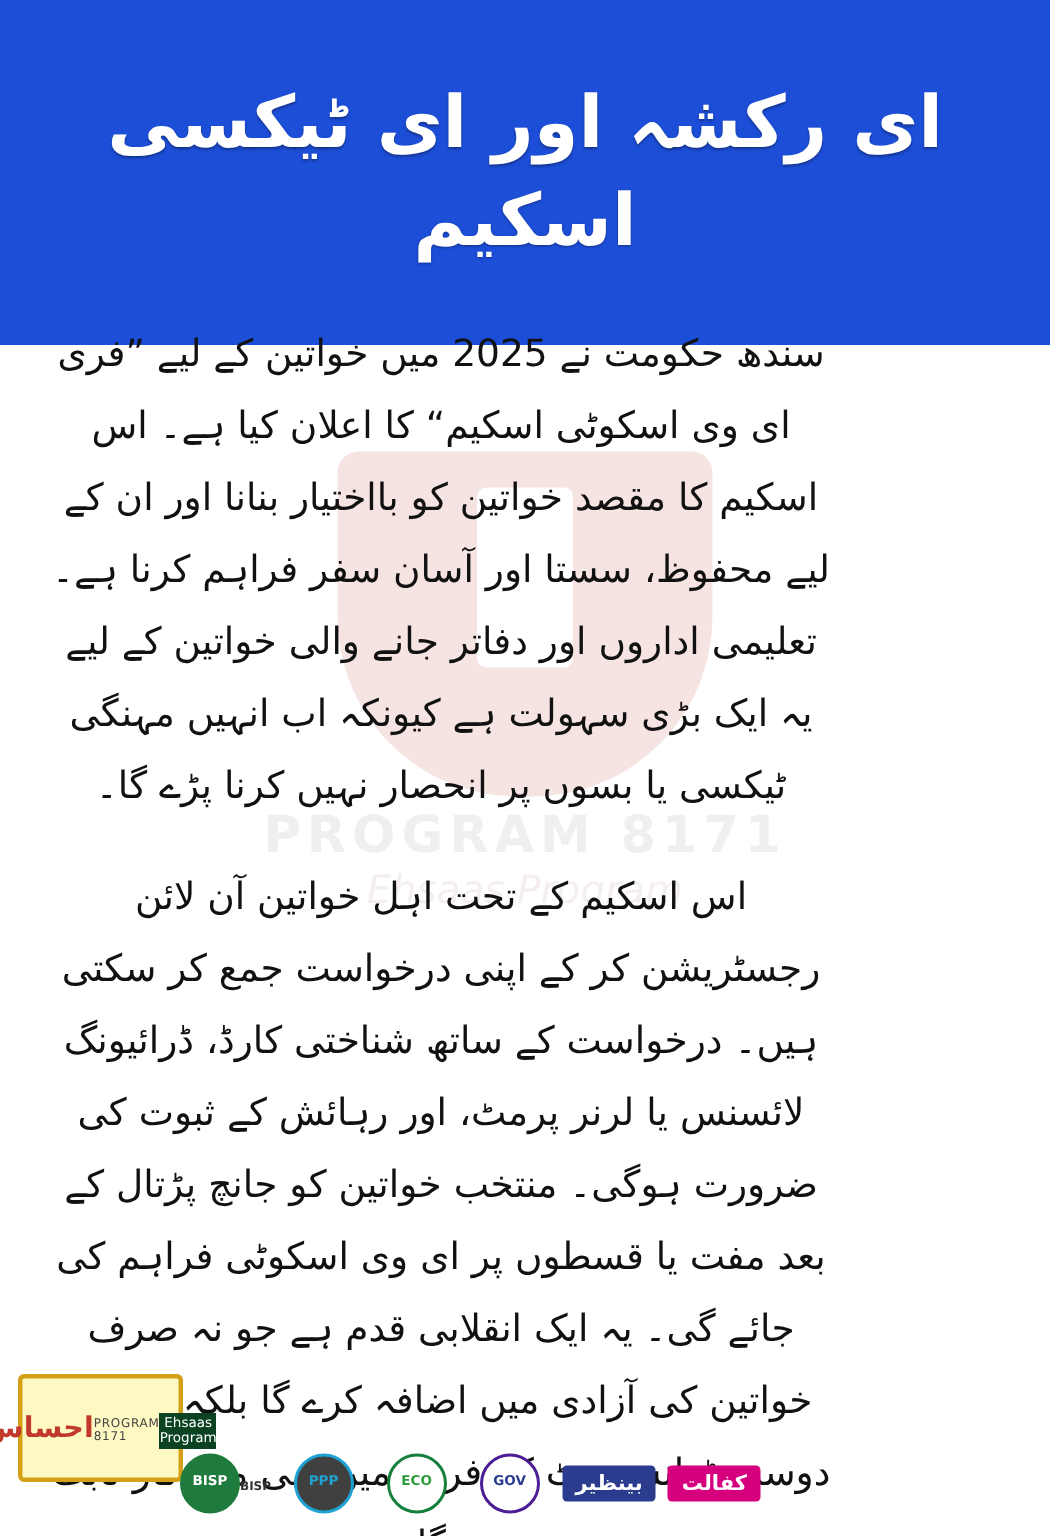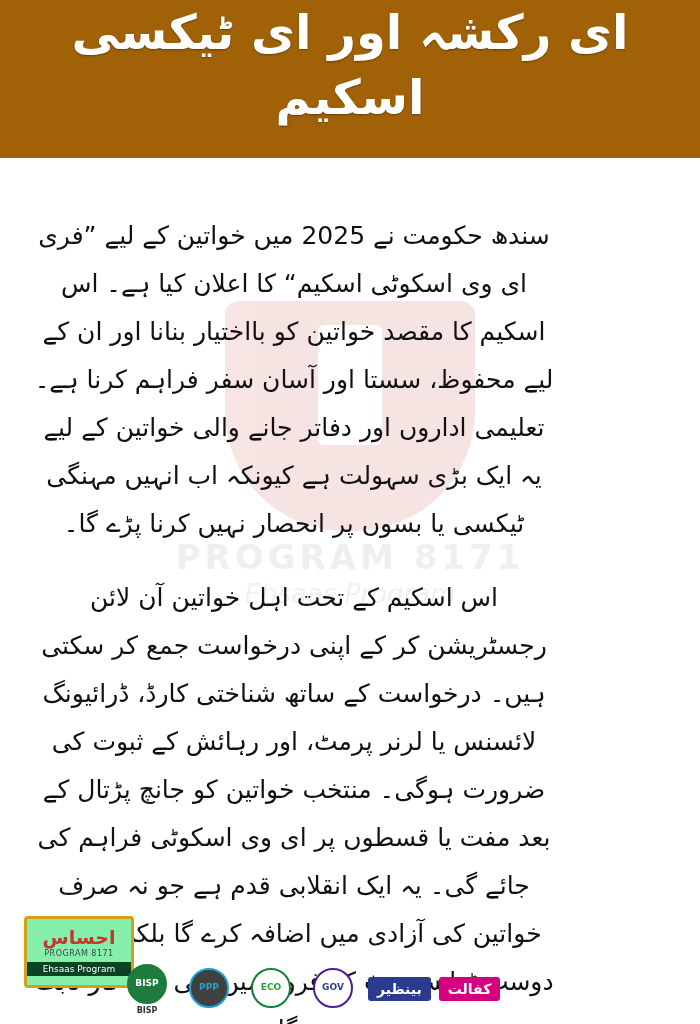--- a/index.html
+++ b/index.html
@@ -16,23 +16,24 @@
     height: 1024px;
     background: #ffffff;
     overflow: hidden;
   }
 
   
   .header-band {
     position: absolute;
     top: 0; left: 0;
     width: 700px;
-    height: 158px;
-    background: #a16207;
-    display: flex;
+    height: 230px;
+    background: #1d4ed8;
+    display: flex;
+    align-items: center;
     justify-content: center;
   }
   .header-title {
     color: #ffffff;
     font-family: "DejaVu Sans", sans-serif;
     font-size: 48px;
     font-weight: bold;
     direction: rtl;
     text-align: center;
     line-height: 1.35;
@@ -112,29 +113,29 @@
   
   .footer {
     position: absolute;
     left: 0;
     bottom: 0;
     width: 700px;
     height: 122px;
   }
   .ehsaas-box {
     position: absolute;
-    left: 24px;
+    left: 12px;
     bottom: 36px;
     width: 110px;
     height: 72px;
     border: 3px solid #d4a017;
     border-radius: 4px;
-    background: #86efac;
-    display: flex;
-    flex-direction: column;
+    background: #fef9c3;
+    display: flex;
+    flex-direction: row;
     align-items: center;
     justify-content: center;
   }
   .ehsaas-word {
     font-size: 19px;
     font-weight: bold;
     color: #c0392b;
     direction: rtl;
     line-height: 1;
   }
@@ -159,21 +160,20 @@
     left: 120px;
     bottom: 6px;
     width: 576px;
     height: 58px;
     display: flex;
     align-items: center;
     gap: 8px;
   }
   .logo-item {
     display: flex;
-    flex-direction: column;
     align-items: center;
     justify-content: center;
     min-width: 54px;
   }
   .circle-logo {
     width: 40px; height: 40px;
     border-radius: 50%;
     display: flex;
     align-items: center;
     justify-content: center;

